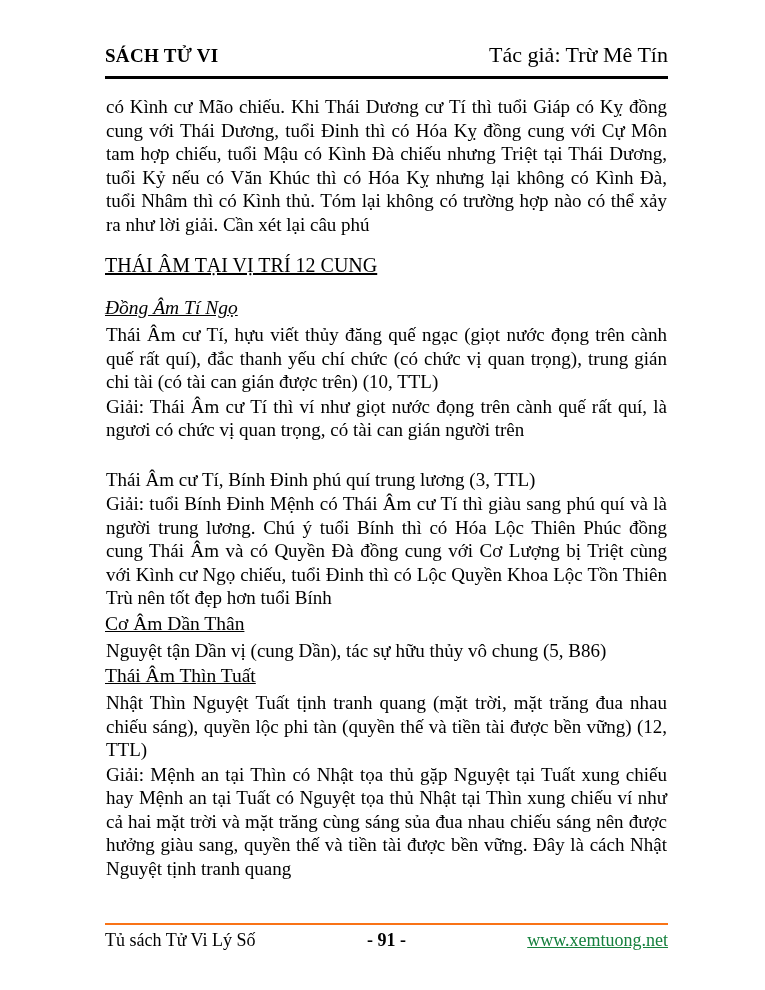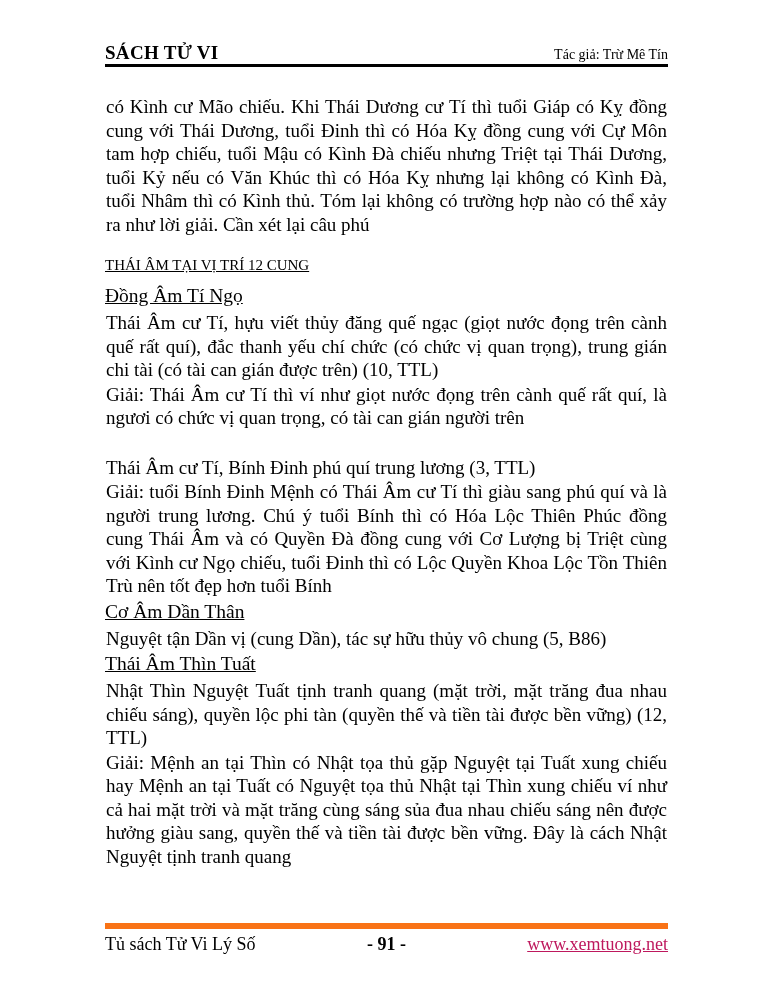--- a/index.html
+++ b/index.html
@@ -19,79 +19,79 @@
   
   .page-header {
     position: absolute;
     left: 105px;
     right: 97px;
     top: 42px;
     display: flex;
     justify-content: space-between;
     align-items: baseline;
     border-bottom: 3px solid #000000;
-    padding-bottom: 0;
+    padding-bottom: 8px;
   }
   .page-header .book-title {
     font-size: 19px;
     font-weight: bold;
     letter-spacing: 0.3px;
   }
   .page-header .author {
-    font-size: 14px;
+    font-size: 22px;
     text-align: right;
   }
   
   .content {
     position: absolute;
     left: 105px;
     right: 97px;
     top: 94px;
     font-size: 19px;
     line-height: 23.5px;
   }
   .para {
     margin: 1px;
     text-align: justify;
   }
   .heading-1 {
     margin: 16px 0 0 0;
-    font-size: 15px;
+    font-size: 20px;
     font-weight: normal;
     text-decoration: underline;
     line-height: 26px;
   }
   .heading-2 {
     margin: 0;
     font-size: 19.5px;
     font-weight: normal;
     text-decoration: underline;
     line-height: 25px;
   }
   .mt-xs { margin-top: 3px; }
-  .mt-s  { margin-top: 5px; }
+  .mt-s  { margin-top: 17px; font-style: italic; }
   .mt-m  { margin-top: 26px; }
   .mt-l  { }
   
   .page-footer {
     position: absolute;
     left: 105px;
     right: 97px;
     top: 923px;
-    border-top: 6px solid #f97316;
+    border-top: 2px solid #f97316;
     padding-top: 5px;
     display: flex;
     align-items: baseline;
     font-size: 18px;
   }
   .page-footer .f-left   { flex: 1; text-align: left; }
   .page-footer .f-center { flex: 1; text-align: center; font-weight: bold; }
   .page-footer .f-right  { flex: 1; text-align: right; }
   .site-link {
-    color: #be185d;
+    color: #15803d;
     text-decoration: underline;
     cursor: pointer;
   }
 </style>
 </head>
 <body>
 
 <div class="page">
 
   <div class="page-header">

